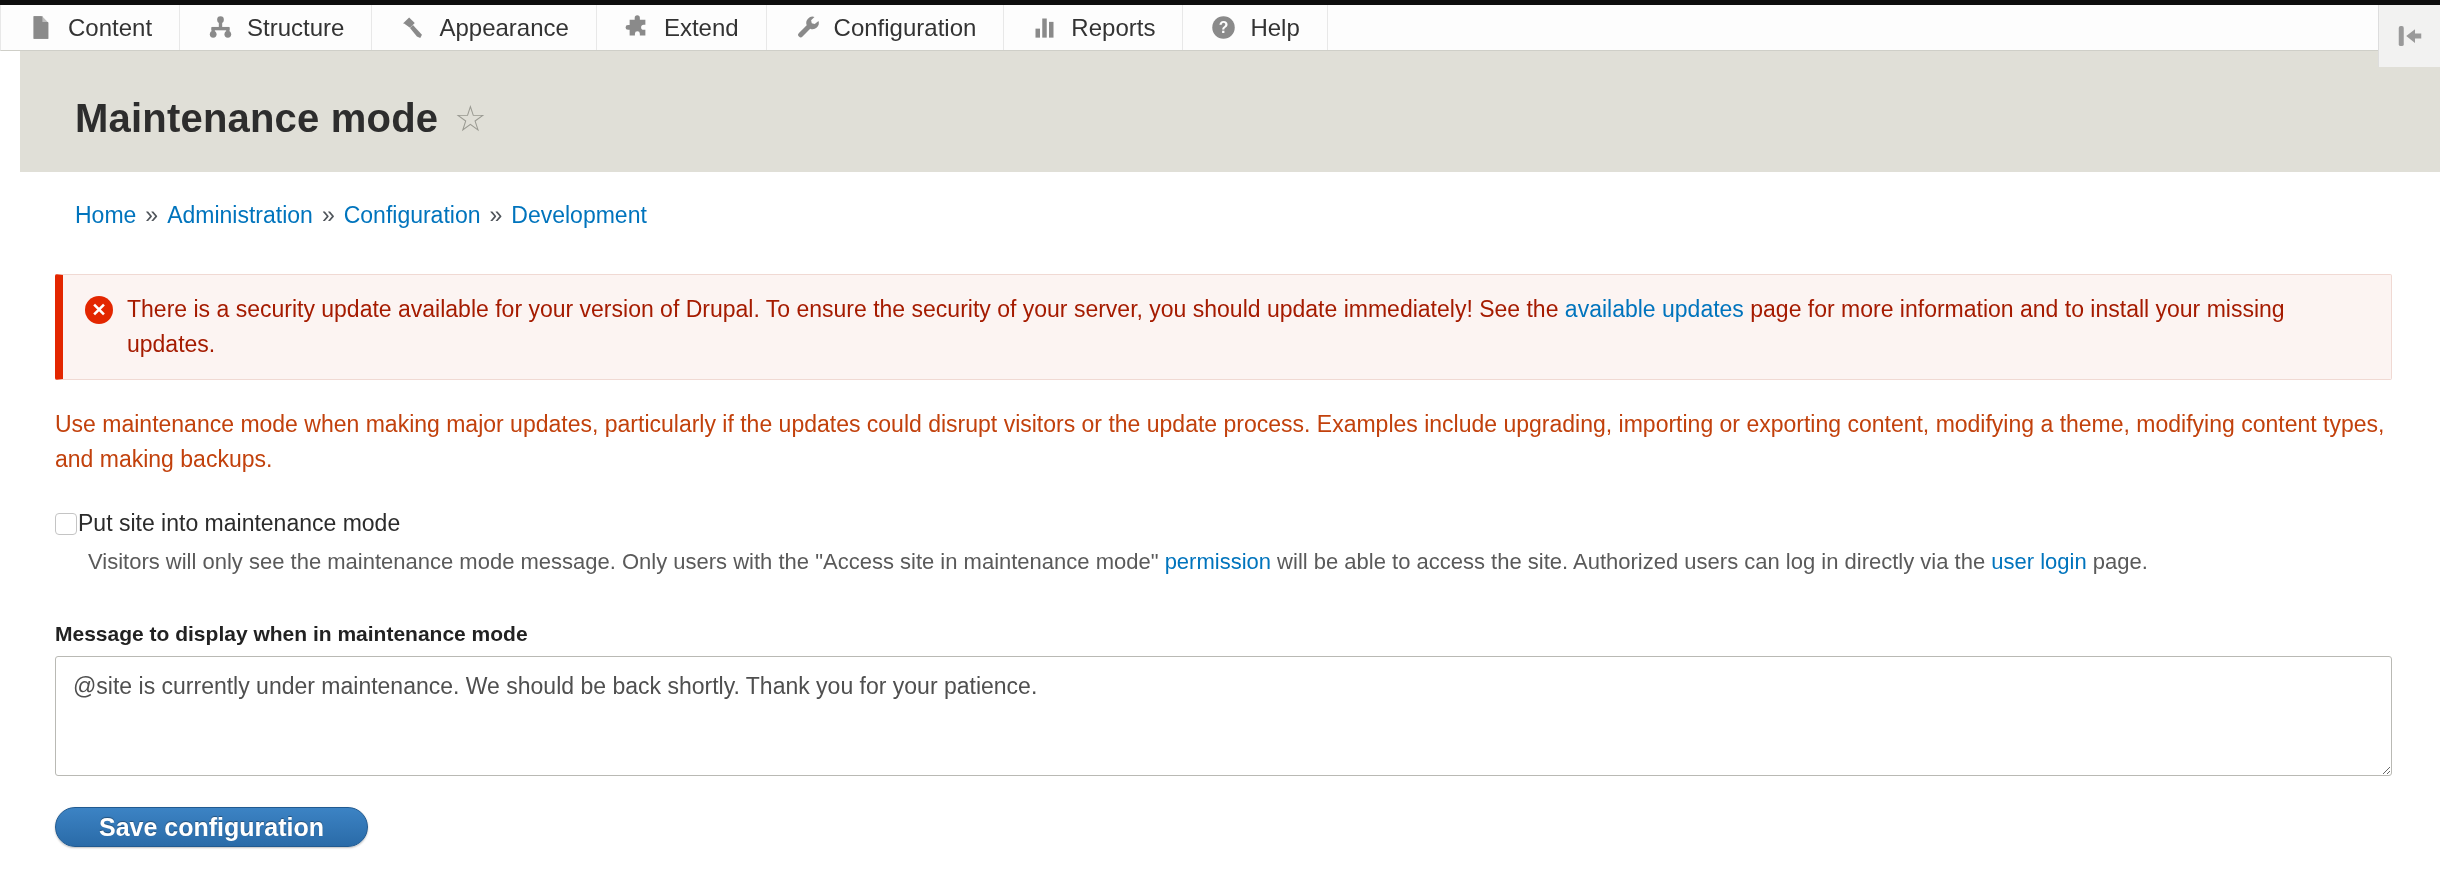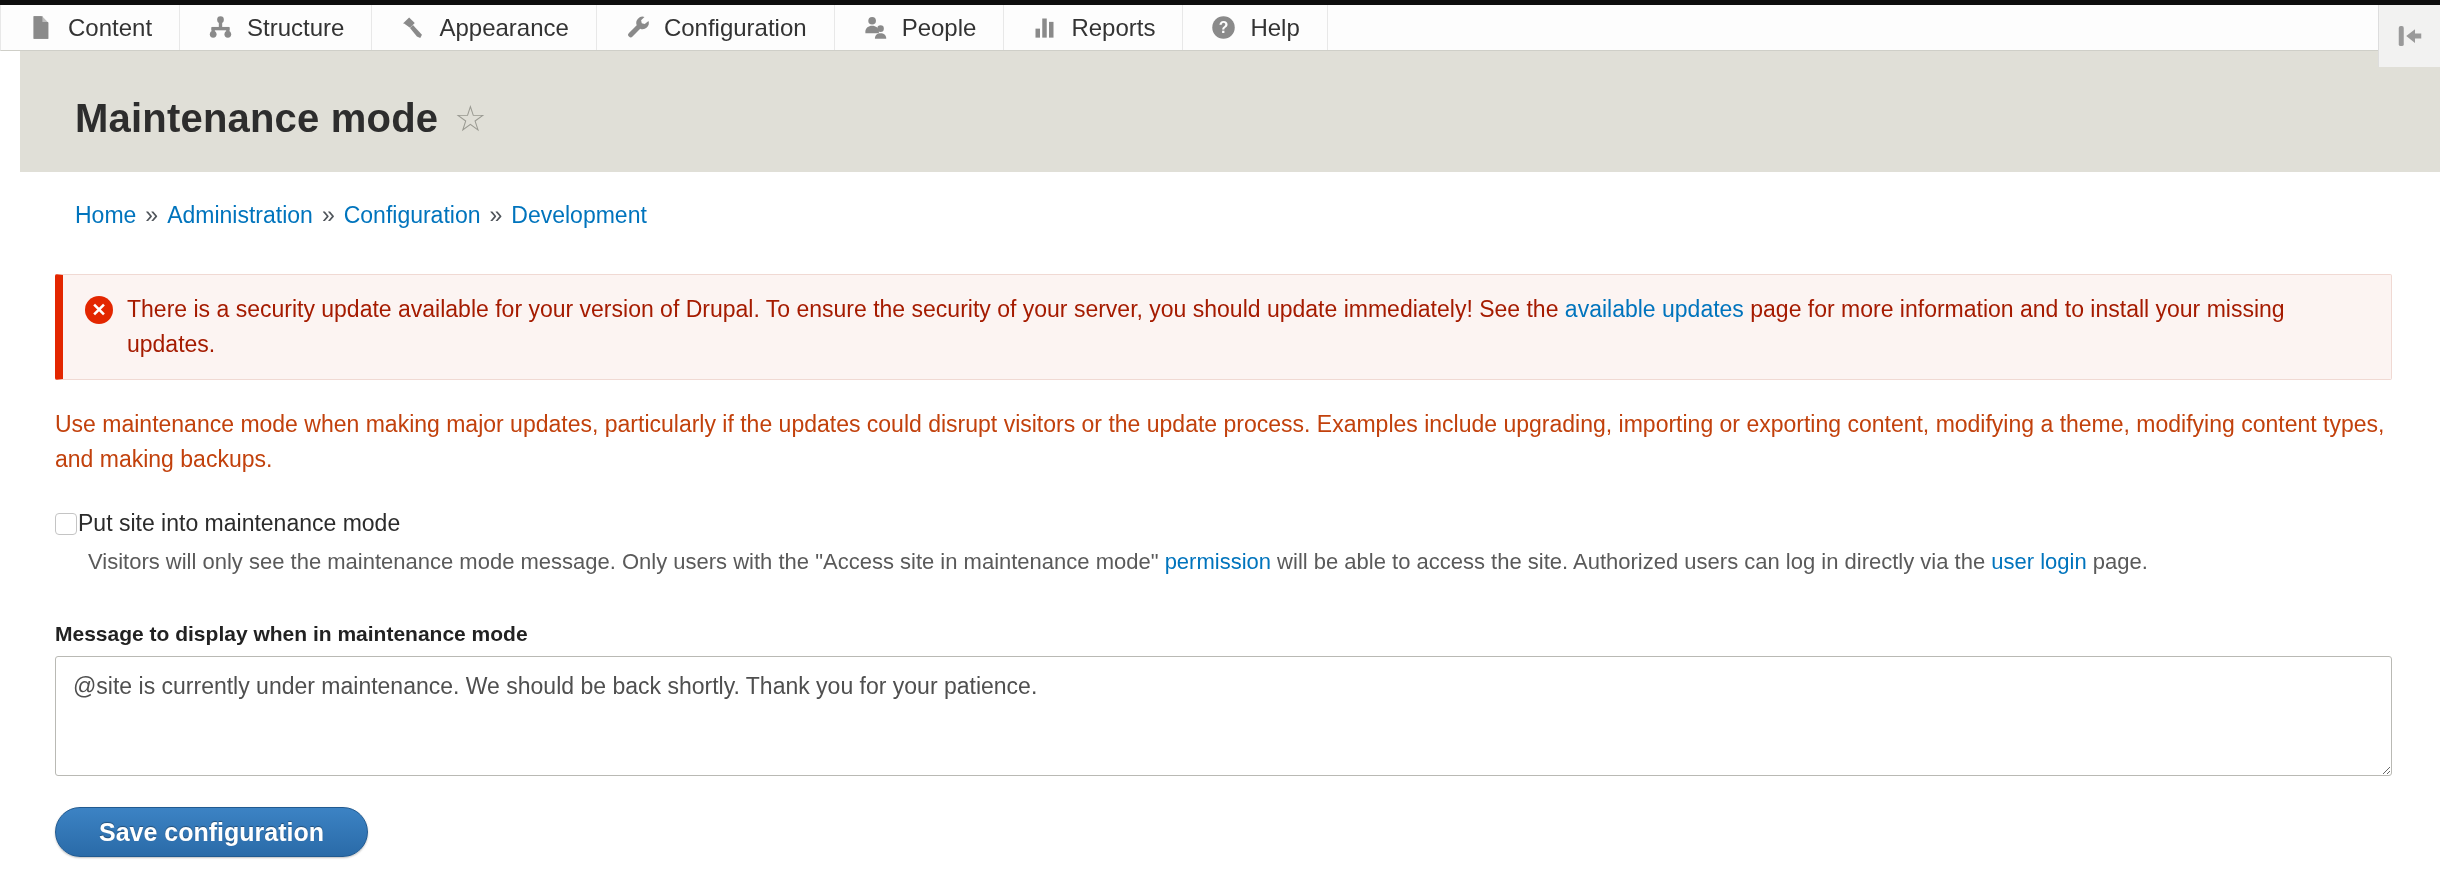--- a/index.html
+++ b/index.html
@@ -144,21 +144,21 @@
     color: #4f4f4f;
     line-height: 32px;
     resize: vertical;
     background: #fff;
     display: block;
     outline: none;
   }
 
   .save-button {
     margin-top: 31px;
-    height: 50px;
+    height: 40px;
     padding: 0 43px;
     border-radius: 25px;
     border: 1px solid #215a90;
     background: linear-gradient(#3c83c4, #2a6ba8);
     color: #ffffff;
     font-family: "Liberation Sans", sans-serif;
     font-size: 25px;
     font-weight: 700;
     text-shadow: 0 -1px 1px rgba(0,0,0,0.35);
     box-shadow: 0 1px 2px rgba(0,0,0,0.25);
@@ -192,32 +192,29 @@
   </a>
   <a class="toolbar-tab">
     <svg viewBox="0 0 24 24">
         <path d="M3.5 8.5L9 3l5 5-4.2 4.2-5.3-3.7z"></path>
         <path d="M9.8 12.4l2.6-2.6 8 8.6-1.5 3-3-1.4z"></path>
       </svg>
     <span>Appearance</span>
   </a>
   <a class="toolbar-tab">
     <svg viewBox="0 0 24 24">
+        <path d="M9.5 3.5a2.3 2.3 0 0 1 4.6 0V5H19v4.5h-1.5a2.3 2.3 0 0 0 0 4.6H19V19h-4.9v-1.4a2.2 2.2 0 0 0-4.4 0V19H5v-4.9H3.6a2.2 2.2 0 0 1 0-4.4H5V5h4.5z"></path>
+      </svg>
+    <span>Extend</span>
+  </a>
+  <a class="toolbar-tab">
+    <svg viewBox="0 0 24 24">
         <path d="M21.8 6.2a5.6 5.6 0 0 1-7.4 6.9L7.6 20a2.2 2.2 0 0 1-3.2 0 2.2 2.2 0 0 1 0-3.2l6.9-6.8A5.6 5.6 0 0 1 18.2 2.6l-3 3 .6 2.6 2.6.6z"></path>
       </svg>
     <span>Configuration</span>
-  </a>
-  <a class="toolbar-tab">
-    <svg viewBox="0 0 24 24">
-        <circle cx="9" cy="6" r="3.4"></circle>
-        <path d="M3 15.5C3 12.5 5.7 10.4 9 10.4s6 2.1 6 5.1V17H3z"></path>
-        <circle cx="16.5" cy="13" r="2.9"></circle>
-        <path d="M11.5 21.5c0-2.5 2.2-4.3 5-4.3s5 1.8 5 4.3V22h-10z"></path>
-      </svg>
-    <span>People</span>
   </a>
   <a class="toolbar-tab">
     <svg viewBox="0 0 24 24">
         <rect x="4" y="13" width="4" height="8"></rect>
         <rect x="10" y="4" width="4" height="17"></rect>
         <rect x="16" y="7" width="4" height="14"></rect>
       </svg>
     <span>Reports</span>
   </a>
   <a class="toolbar-tab">

